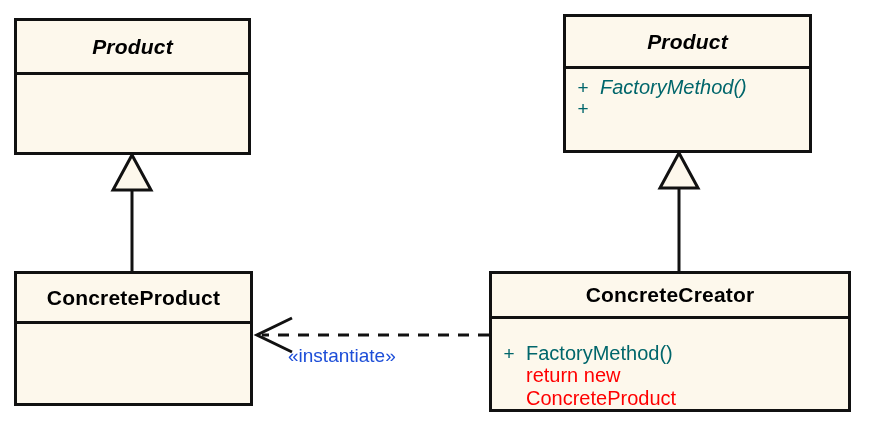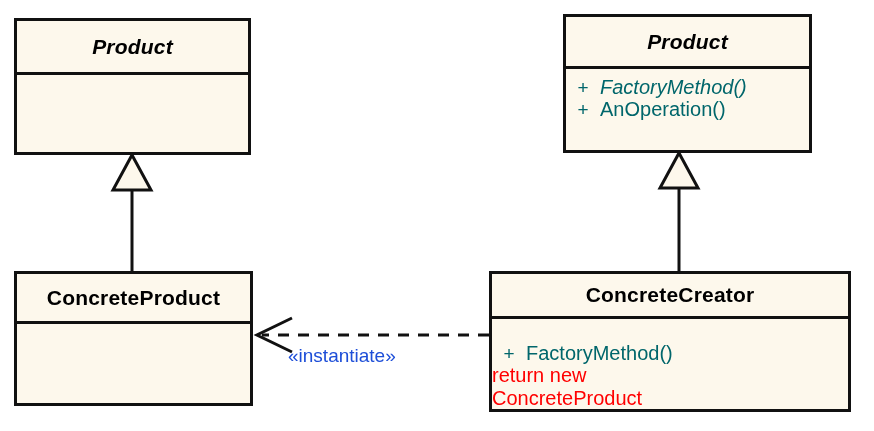--- a/index.html
+++ b/index.html
@@ -63,20 +63,21 @@
   .uml-member .sig {
     flex: 1 1 auto;
   }
   .uml-member.abstract .sig {
     font-style: italic;
   }
   .uml-note-line {
     color: #ff0000;
     font-size: 20px;
     line-height: 1.12;
+    padding-left: 34px;
     white-space: nowrap;
   }
 
   
   .connector-svg {
     position: absolute;
     left: 0;
     top: 0;
     width: 874px;
     height: 431px;
@@ -152,21 +153,20 @@
 
   <div class="uml-class" style="left:563px; top:14px; width:249px; height:139px;">
     <div class="uml-name-compartment abstract" style="height:52px;">Product</div>
     <div class="uml-members-compartment">
       <div class="uml-member abstract">
         <span class="vis">+</span>
         <span class="sig">FactoryMethod()</span>
       </div>
       <div class="uml-member">
         <span class="vis">+</span>
-        <span class="sig">AnOperation()</span>
       </div>
     </div>
   </div>
 
   <div class="uml-class" style="left:489px; top:271px; width:362px; height:141px;gap:16px;">
     <div class="uml-name-compartment" style="height:45px;">ConcreteCreator</div>
     <div class="uml-members-compartment">
       <div class="uml-member">
         <span class="vis">+</span>
         <span class="sig">FactoryMethod()</span>

